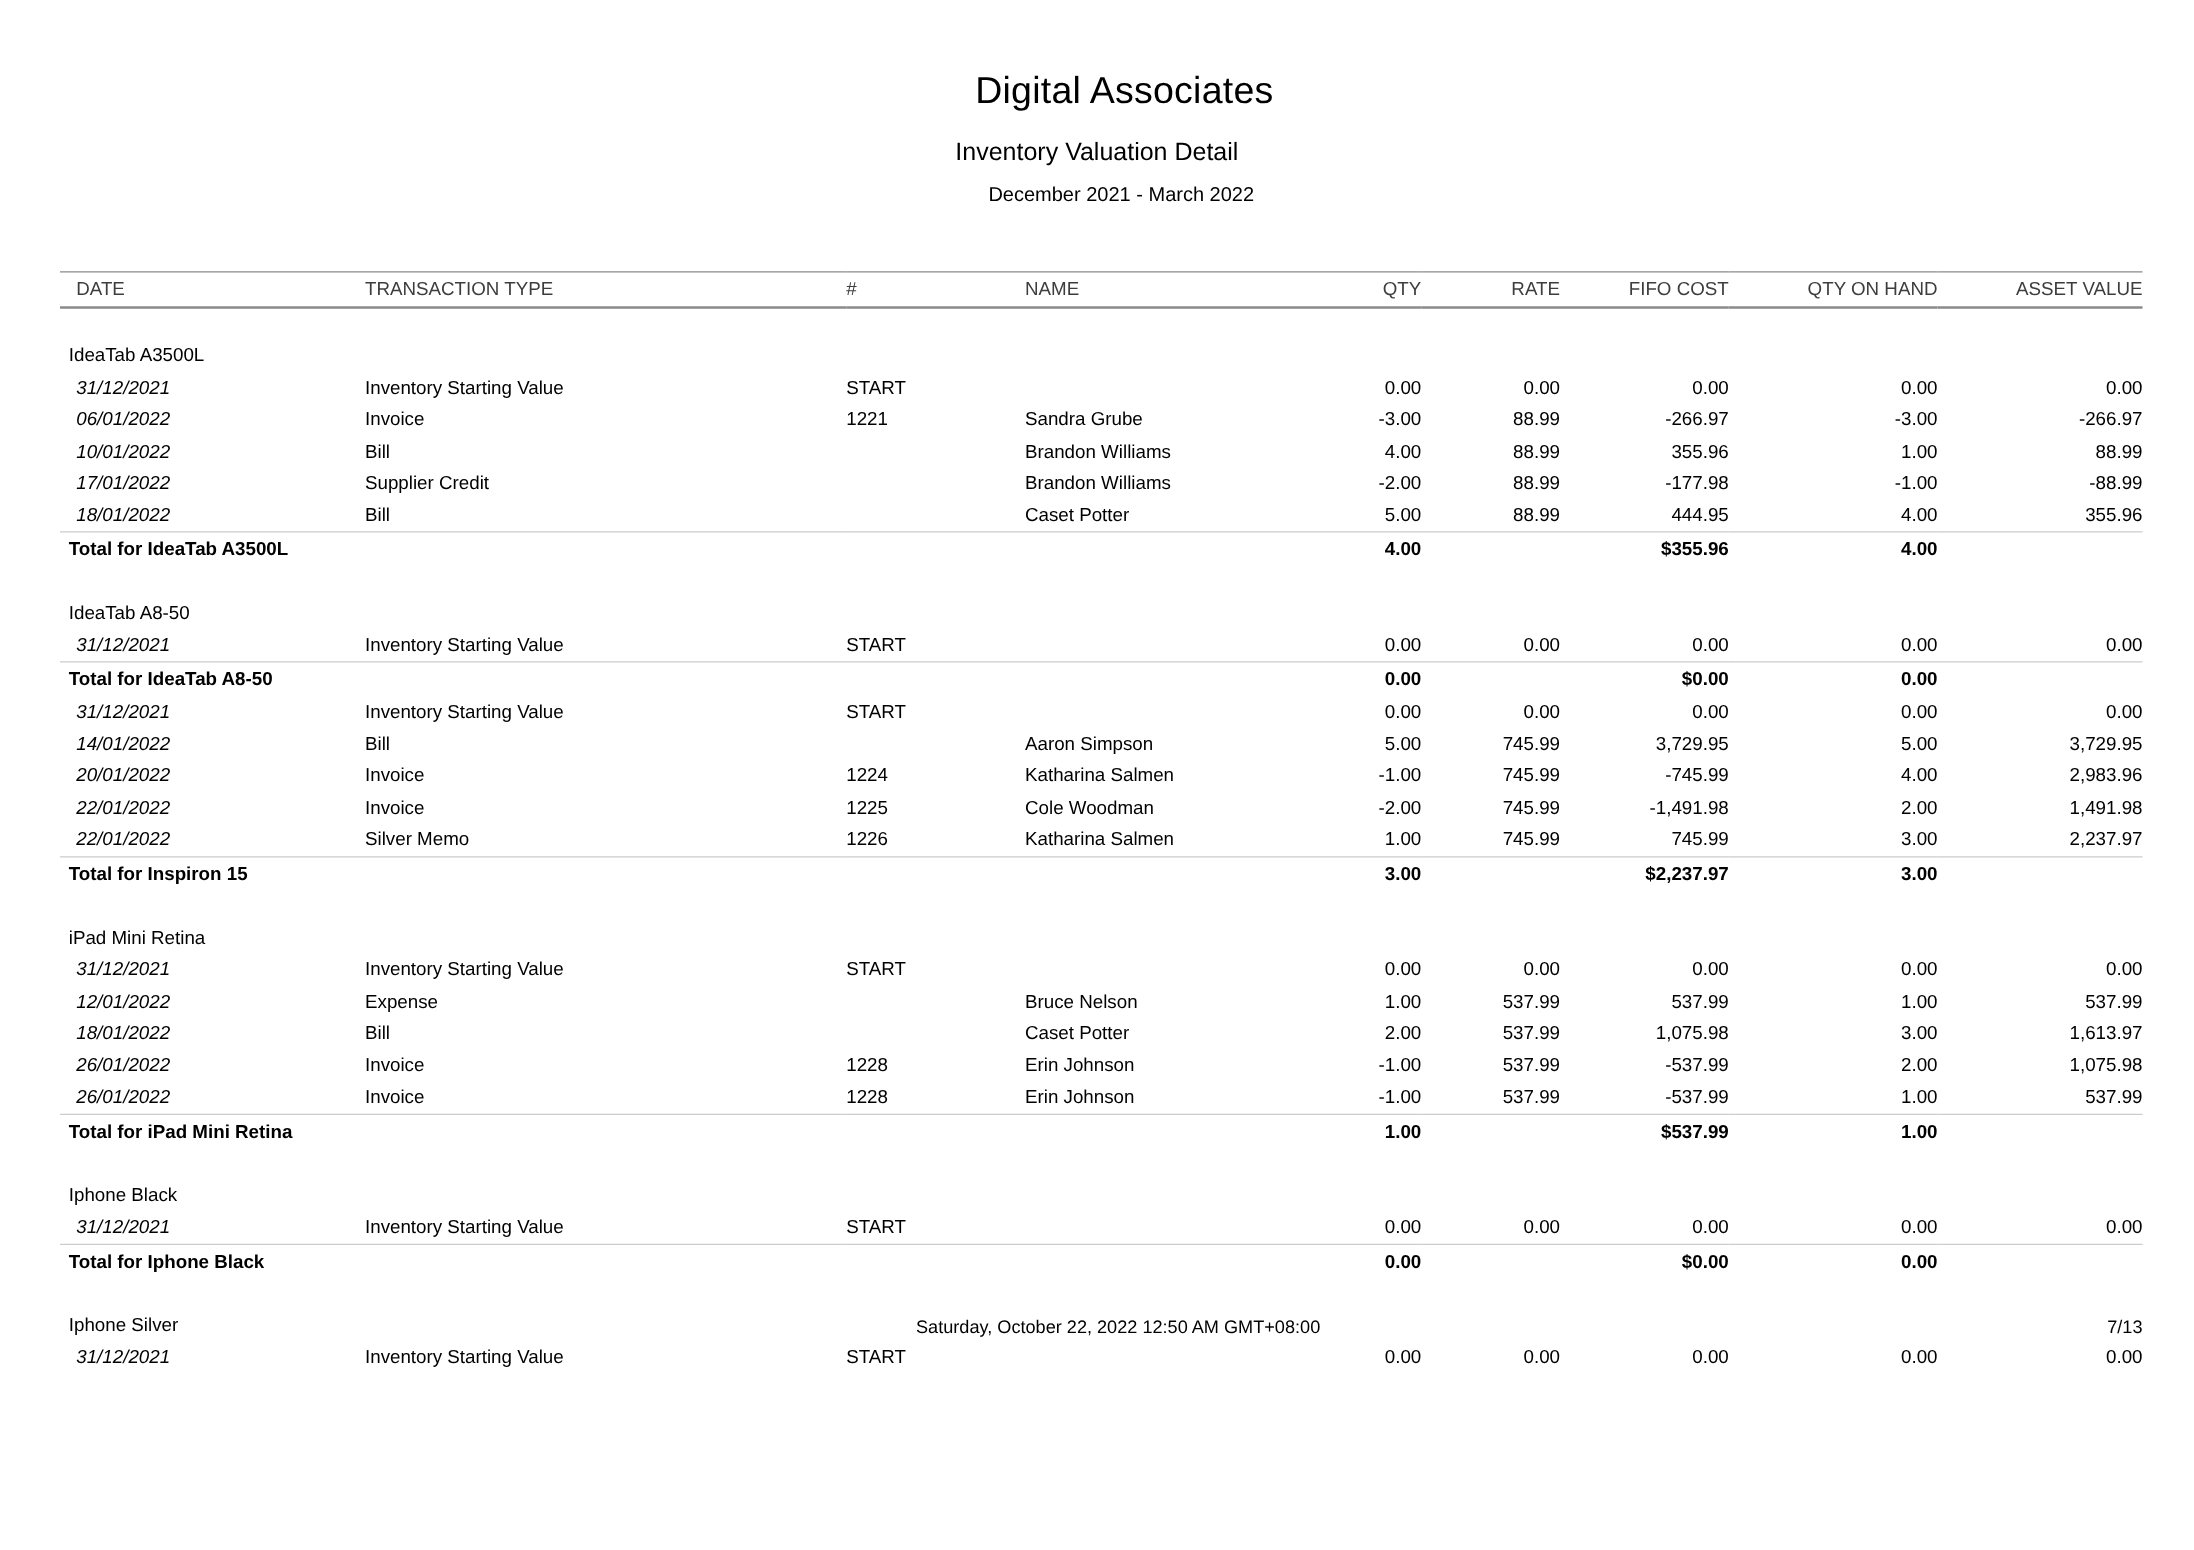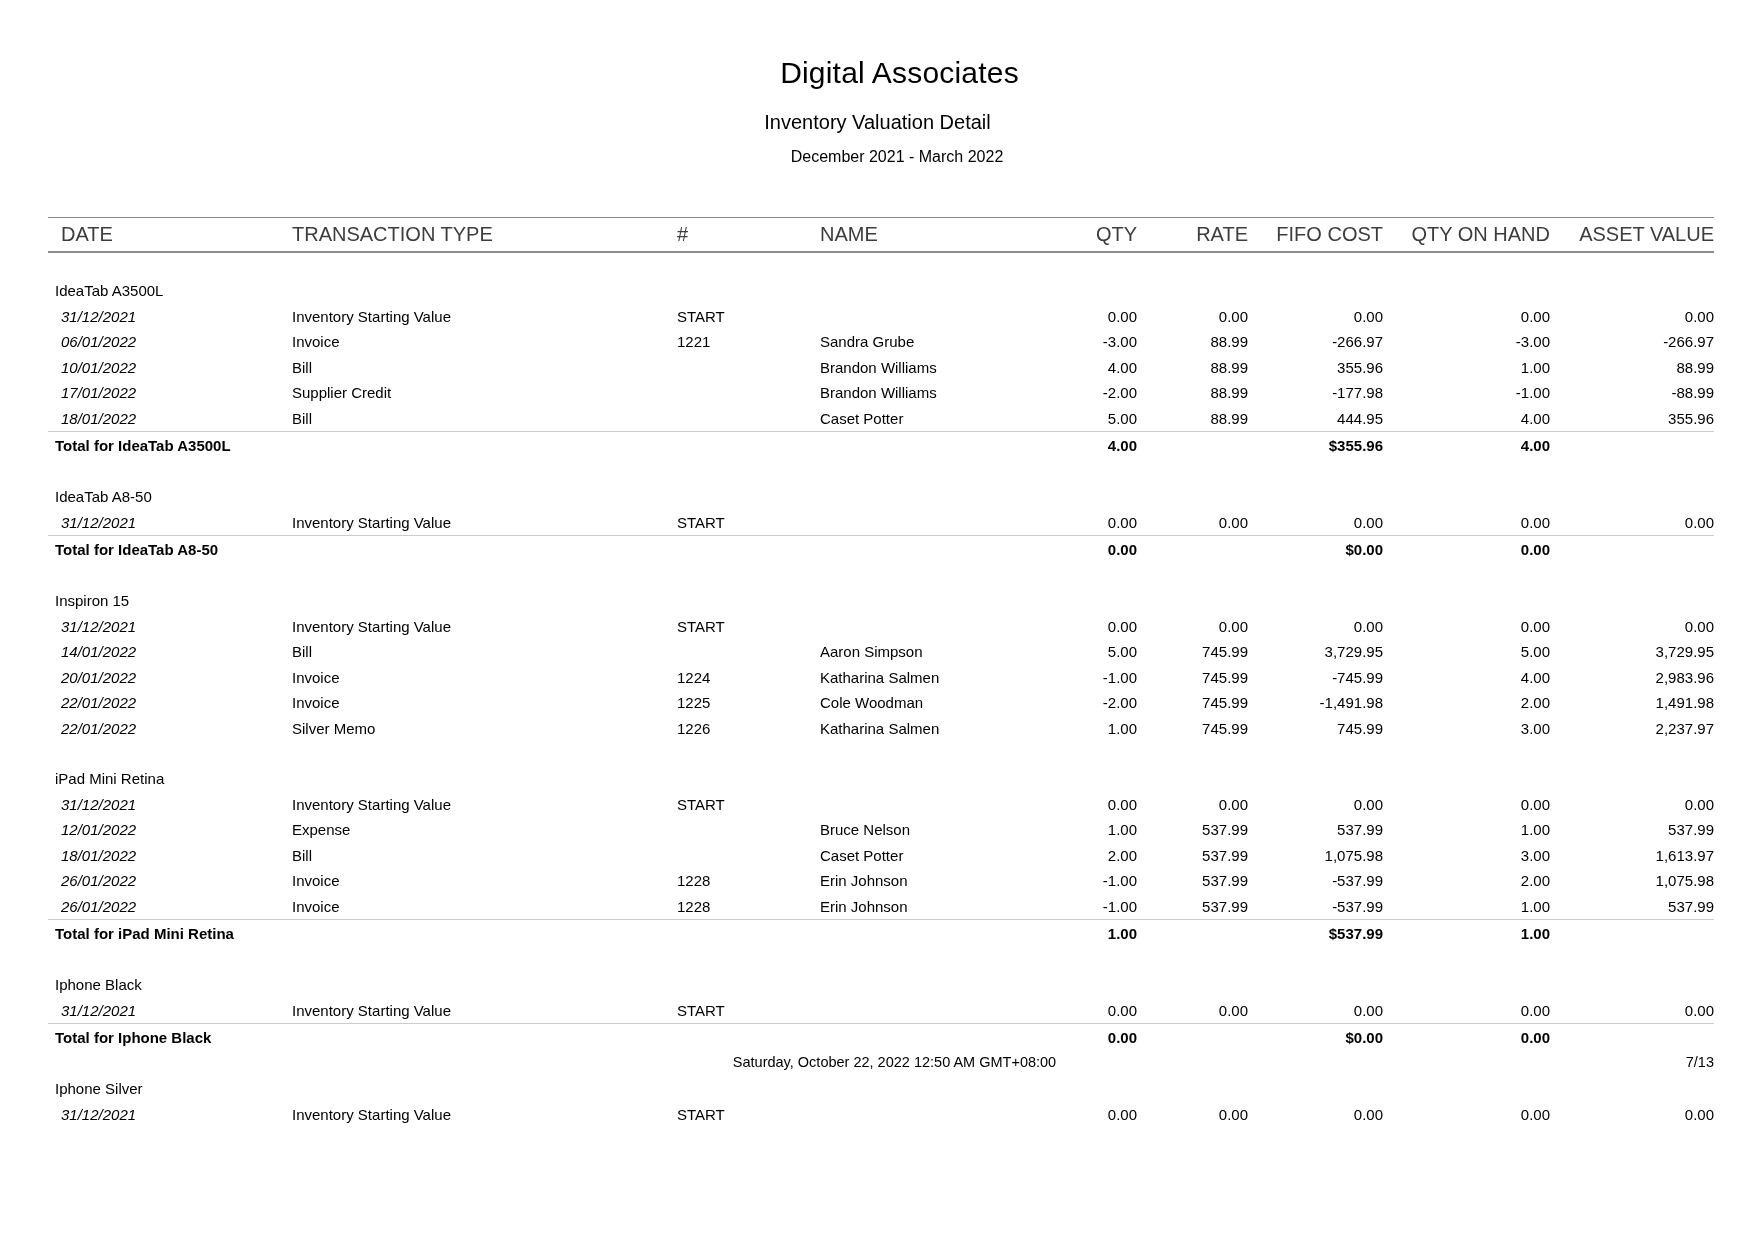--- a/index.html
+++ b/index.html
@@ -40,21 +40,21 @@
     padding-left: 39px;
   }
   table.report-table {
     border-collapse: collapse;
     table-layout: fixed;
     margin-left: 48px;
     margin-top: 51px;
     width: 1666px;
   }
   .report-table th {
-    font-size: 20px;
+    font-size: 15px;
     font-weight: 400;
     color: #3d3d3d;
     border-top: 1px solid #8a8a8a;
     border-bottom: 2px solid #8a8a8a;
     padding: 5px 0 5px 0;
     white-space: nowrap;
   }
   .report-table th.al { text-align: left; }
   .report-table th.ar { text-align: right; }
   .report-table th.c-date { padding-left: 13px; }
@@ -211,23 +211,20 @@
           <td class="num c-asset">0.00</td>
         </tr>
         <tr class="total-row">
           <td class="c-label" colspan="4">Total for IdeaTab A8-50</td>
           <td class="num c-qty">0.00</td>
           <td class="num c-rate"></td>
           <td class="num c-fifo">$0.00</td>
           <td class="num c-qoh">0.00</td>
           <td class="num c-asset"></td>
         </tr>
-        <tr class="section-header-row">
-          <td class="c-product" colspan="9">Inspiron 15</td>
-        </tr>
         <tr class="transaction-row">
           <td class="c-date">31/12/2021</td>
           <td class="c-type">Inventory Starting Value</td>
           <td class="c-num">START</td>
           <td class="c-name"></td>
           <td class="num c-qty">0.00</td>
           <td class="num c-rate">0.00</td>
           <td class="num c-fifo">0.00</td>
           <td class="num c-qoh">0.00</td>
           <td class="num c-asset">0.00</td>
@@ -269,20 +266,28 @@
           <td class="c-date">22/01/2022</td>
           <td class="c-type">Silver Memo</td>
           <td class="c-num">1226</td>
           <td class="c-name">Katharina Salmen</td>
           <td class="num c-qty">1.00</td>
           <td class="num c-rate">745.99</td>
           <td class="num c-fifo">745.99</td>
           <td class="num c-qoh">3.00</td>
           <td class="num c-asset">2,237.97</td>
         </tr>
+        <tr class="total-row">
+          <td class="c-label" colspan="4">Total for Inspiron 15</td>
+          <td class="num c-qty">3.00</td>
+          <td class="num c-rate"></td>
+          <td class="num c-fifo">$2,237.97</td>
+          <td class="num c-qoh">3.00</td>
+          <td class="num c-asset"></td>
+        </tr>
         <tr class="section-header-row">
           <td class="c-product" colspan="9">iPad Mini Retina</td>
         </tr>
         <tr class="transaction-row">
           <td class="c-date">31/12/2021</td>
           <td class="c-type">Inventory Starting Value</td>
           <td class="c-num">START</td>
           <td class="c-name"></td>
           <td class="num c-qty">0.00</td>
           <td class="num c-rate">0.00</td>

